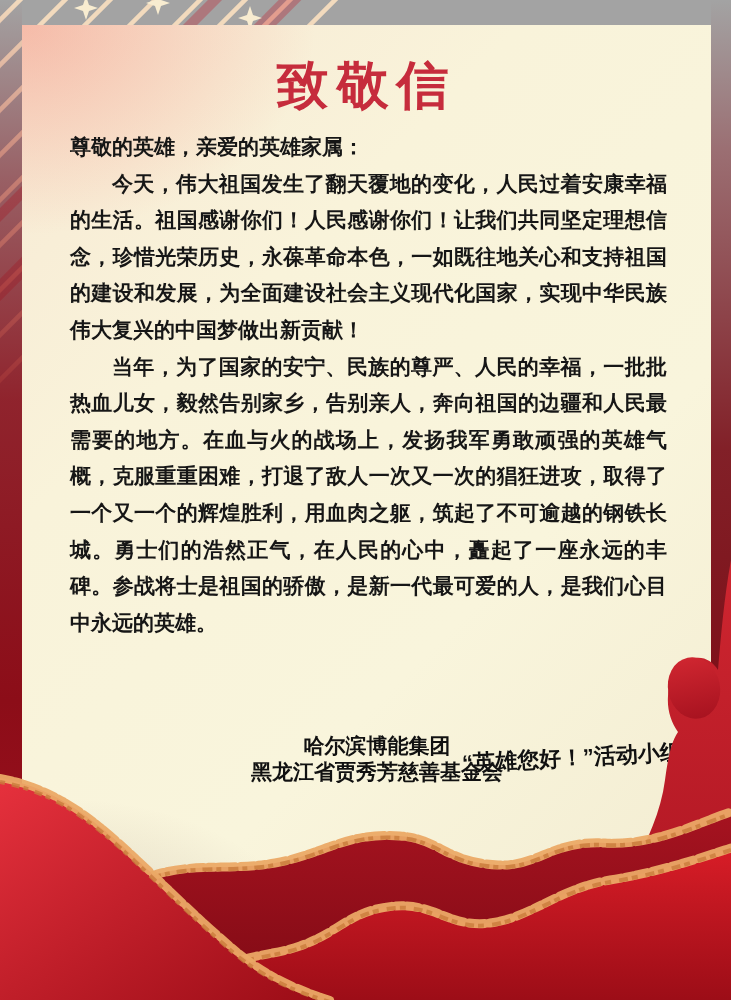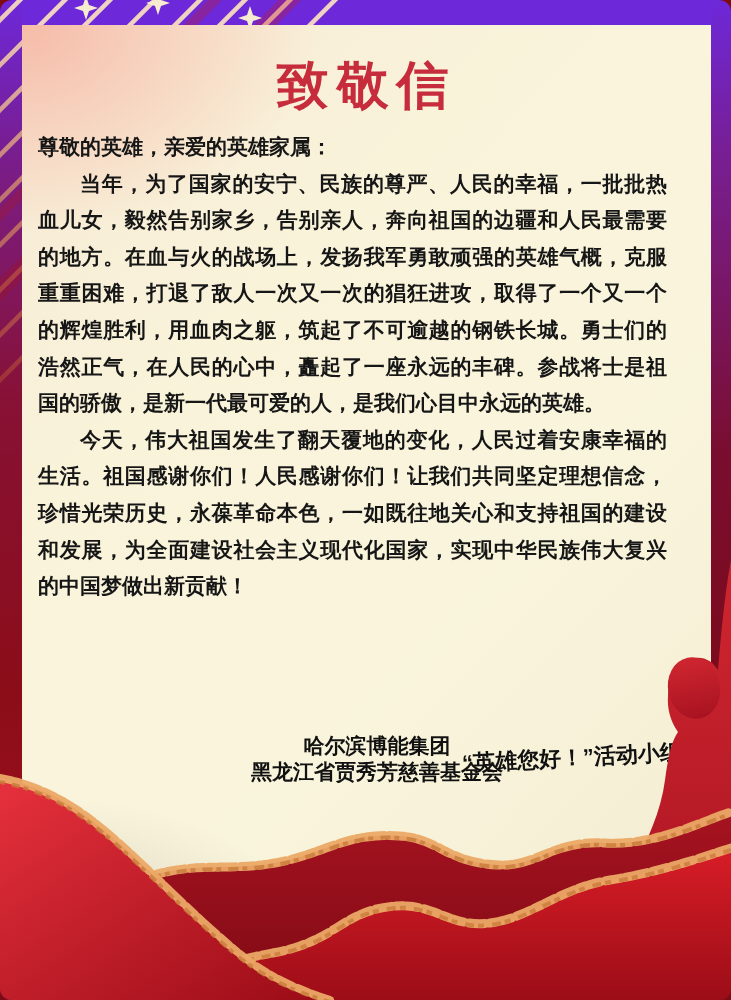--- a/index.html
+++ b/index.html
@@ -3,21 +3,21 @@
 <meta charset="utf-8">
 <style>
   html,body{margin:0;padding:0;}
   body{
     width:731px;height:1000px;overflow:hidden;
     font-family:"Liberation Sans","DejaVu Sans",sans-serif;
     background:#7e0a14;
   }
   .page{
     position:relative;width:731px;height:1000px;
-    background:#6d28d9;overflow:hidden;border-radius:12px;
+    background:#a3a3a3;overflow:hidden;
   }
   
   .edge-left{
     position:absolute;left:0;top:0;bottom:0;width:22px;z-index:2;
     background:linear-gradient(to bottom,
       rgba(140,13,24,0) 0%,rgba(140,13,24,.45) 18%,
       rgba(140,13,24,.85) 40%,#8c0d18 70%,#a31120 100%);
     pointer-events:none;
   }
   .edge-right{
@@ -36,21 +36,21 @@
       radial-gradient(ellipse 420px 300px at 0% 0%, rgba(243,118,104,.40), rgba(243,118,104,0) 70%),
       radial-gradient(ellipse 380px 260px at 6% 98%, rgba(122,94,86,.28), rgba(122,94,86,0) 70%),
       linear-gradient(135deg,#f7e9d4 0%,#f9f3da 30%,#f9f5dc 62%,#f2ebd0 100%);
   }
   .title{
     margin:30px 0 14px 0;text-align:center;
     font-size:52px;line-height:60px;font-weight:bold;
     letter-spacing:8px;color:#c62c3c;
   }
   .letter-body{
-    padding:0 44px 0 16px;
+    padding:0 44px 0 48px;
     color:#161616;font-weight:bold;
     font-size:21px;line-height:36.6px;
     text-align:justify;
   }
   .letter-body p{margin:0;}
   .letter-body p.indent{text-indent:2em;}
   .signature{position:absolute;left:0;top:708px;width:689px;height:80px;z-index:4;}
   .sig-org{
     position:absolute;left:155px;top:0;width:400px;text-align:center;
     font-size:21px;line-height:26px;font-weight:bold;color:#111;
@@ -97,22 +97,22 @@
 
   <div class="edge-left"></div>
   <div class="edge-right"></div>
 
   <div class="paper">
 
     <h1 class="title">致敬信</h1>
 
     <div class="letter-body">
       <p>尊敬的英雄，亲爱的英雄家属：</p>
+      <p class="indent">今天，伟大祖国发生了翻天覆地的变化，人民过着安康幸福的生活。祖国感谢你们！人民感谢你们！让我们共同坚定理想信念，珍惜光荣历史，永葆革命本色，一如既往地关心和支持祖国的建设和发展，为全面建设社会主义现代化国家，实现中华民族伟大复兴的中国梦做出新贡献！</p>
       <p class="indent">当年，为了国家的安宁、民族的尊严、人民的幸福，一批批热血儿女，毅然告别家乡，告别亲人，奔向祖国的边疆和人民最需要的地方。在血与火的战场上，发扬我军勇敢顽强的英雄气概，克服重重困难，打退了敌人一次又一次的猖狂进攻，取得了一个又一个的辉煌胜利，用血肉之躯，筑起了不可逾越的钢铁长城。勇士们的浩然正气，在人民的心中，矗起了一座永远的丰碑。参战将士是祖国的骄傲，是新一代最可爱的人，是我们心目中永远的英雄。</p>
-      <p class="indent">今天，伟大祖国发生了翻天覆地的变化，人民过着安康幸福的生活。祖国感谢你们！人民感谢你们！让我们共同坚定理想信念，珍惜光荣历史，永葆革命本色，一如既往地关心和支持祖国的建设和发展，为全面建设社会主义现代化国家，实现中华民族伟大复兴的中国梦做出新贡献！</p>
     </div>
 
     <div class="signature">
       <div class="sig-org">
         <div>哈尔滨博能集团</div>
         <div>黑龙江省贾秀芳慈善基金会</div>
       </div>
       <div class="sig-group">“英雄您好！”活动小组</div>
     </div>
 

